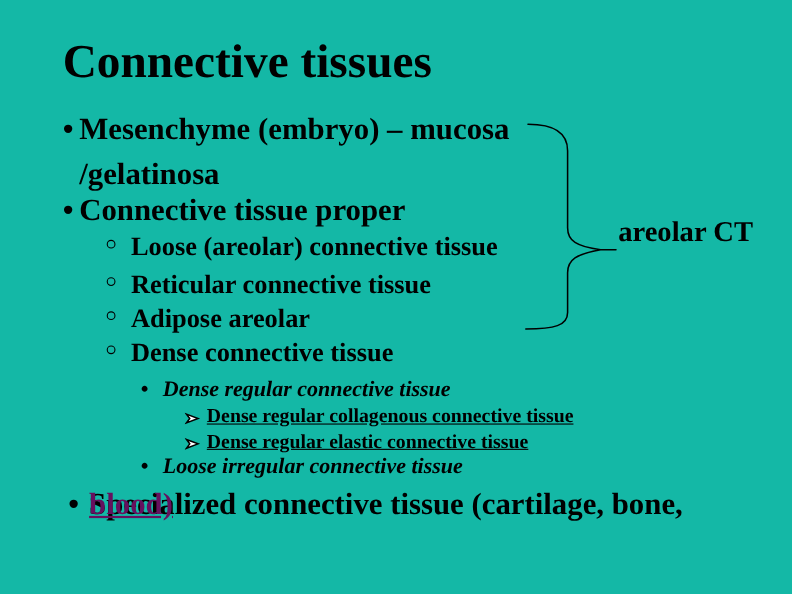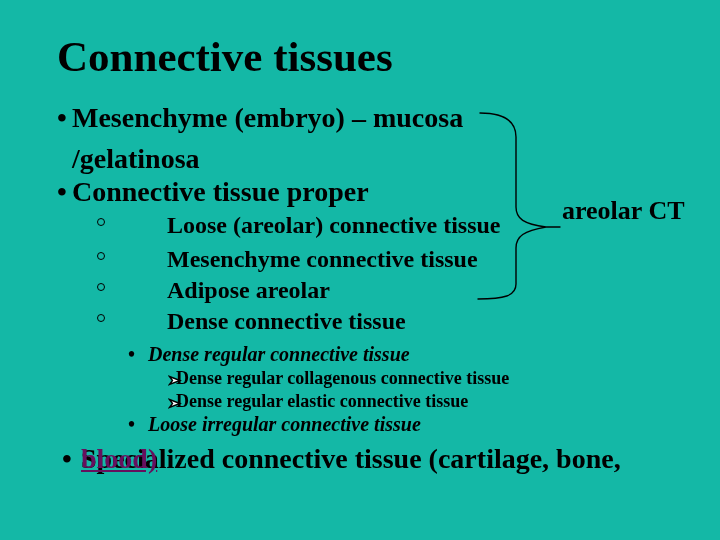--- a/index.html
+++ b/index.html
@@ -42,25 +42,25 @@
   .circle-bullet {
     display: block;
     width: 6px;
     height: 6px;
     border: 1.3px solid #000;
     border-radius: 50%;
     left: 97px;
     top: 7px;
     background: transparent;
   }
-  .txt-l2 { left: 119px; margin-left: 48px; }
+  .txt-l2 { left: 119px; }
   .dot-l3 { left: 128px; }
   .txt-l3 { left: 148px; font-style: italic; }
   .arrow-l4 { left: 168px; top: 3px; }
-  .txt-l4 { left: 176px; }
+  .txt-l4 { left: 188px; text-decoration: underline; }
   .callout-label {
     position: absolute;
     left: 562px;
     top: 195px;
     font-size: 26px;
     line-height: 1.2;
     white-space: nowrap;
   }
   .brace-svg {
     position: absolute;
@@ -88,21 +88,21 @@
     <span class="dot-l1">•</span>
     <span class="txt-l1">Connective tissue proper</span>
   </div>
 
   <div class="row fs24" style="top:211px;">
     <span class="circle-bullet"></span>
     <span class="txt-l2">Loose (areolar) connective tissue</span>
   </div>
   <div class="row fs24" style="top:245px;">
     <span class="circle-bullet"></span>
-    <span class="txt-l2">Mesenchyme connective tissue</span>
+    <span class="txt-l2">Reticular connective tissue</span>
   </div>
   <div class="row fs24" style="top:276px;">
     <span class="circle-bullet"></span>
     <span class="txt-l2">Adipose areolar</span>
   </div>
   <div class="row fs24" style="top:307px;">
     <span class="circle-bullet"></span>
     <span class="txt-l2">Dense connective tissue</span>
   </div>
 

